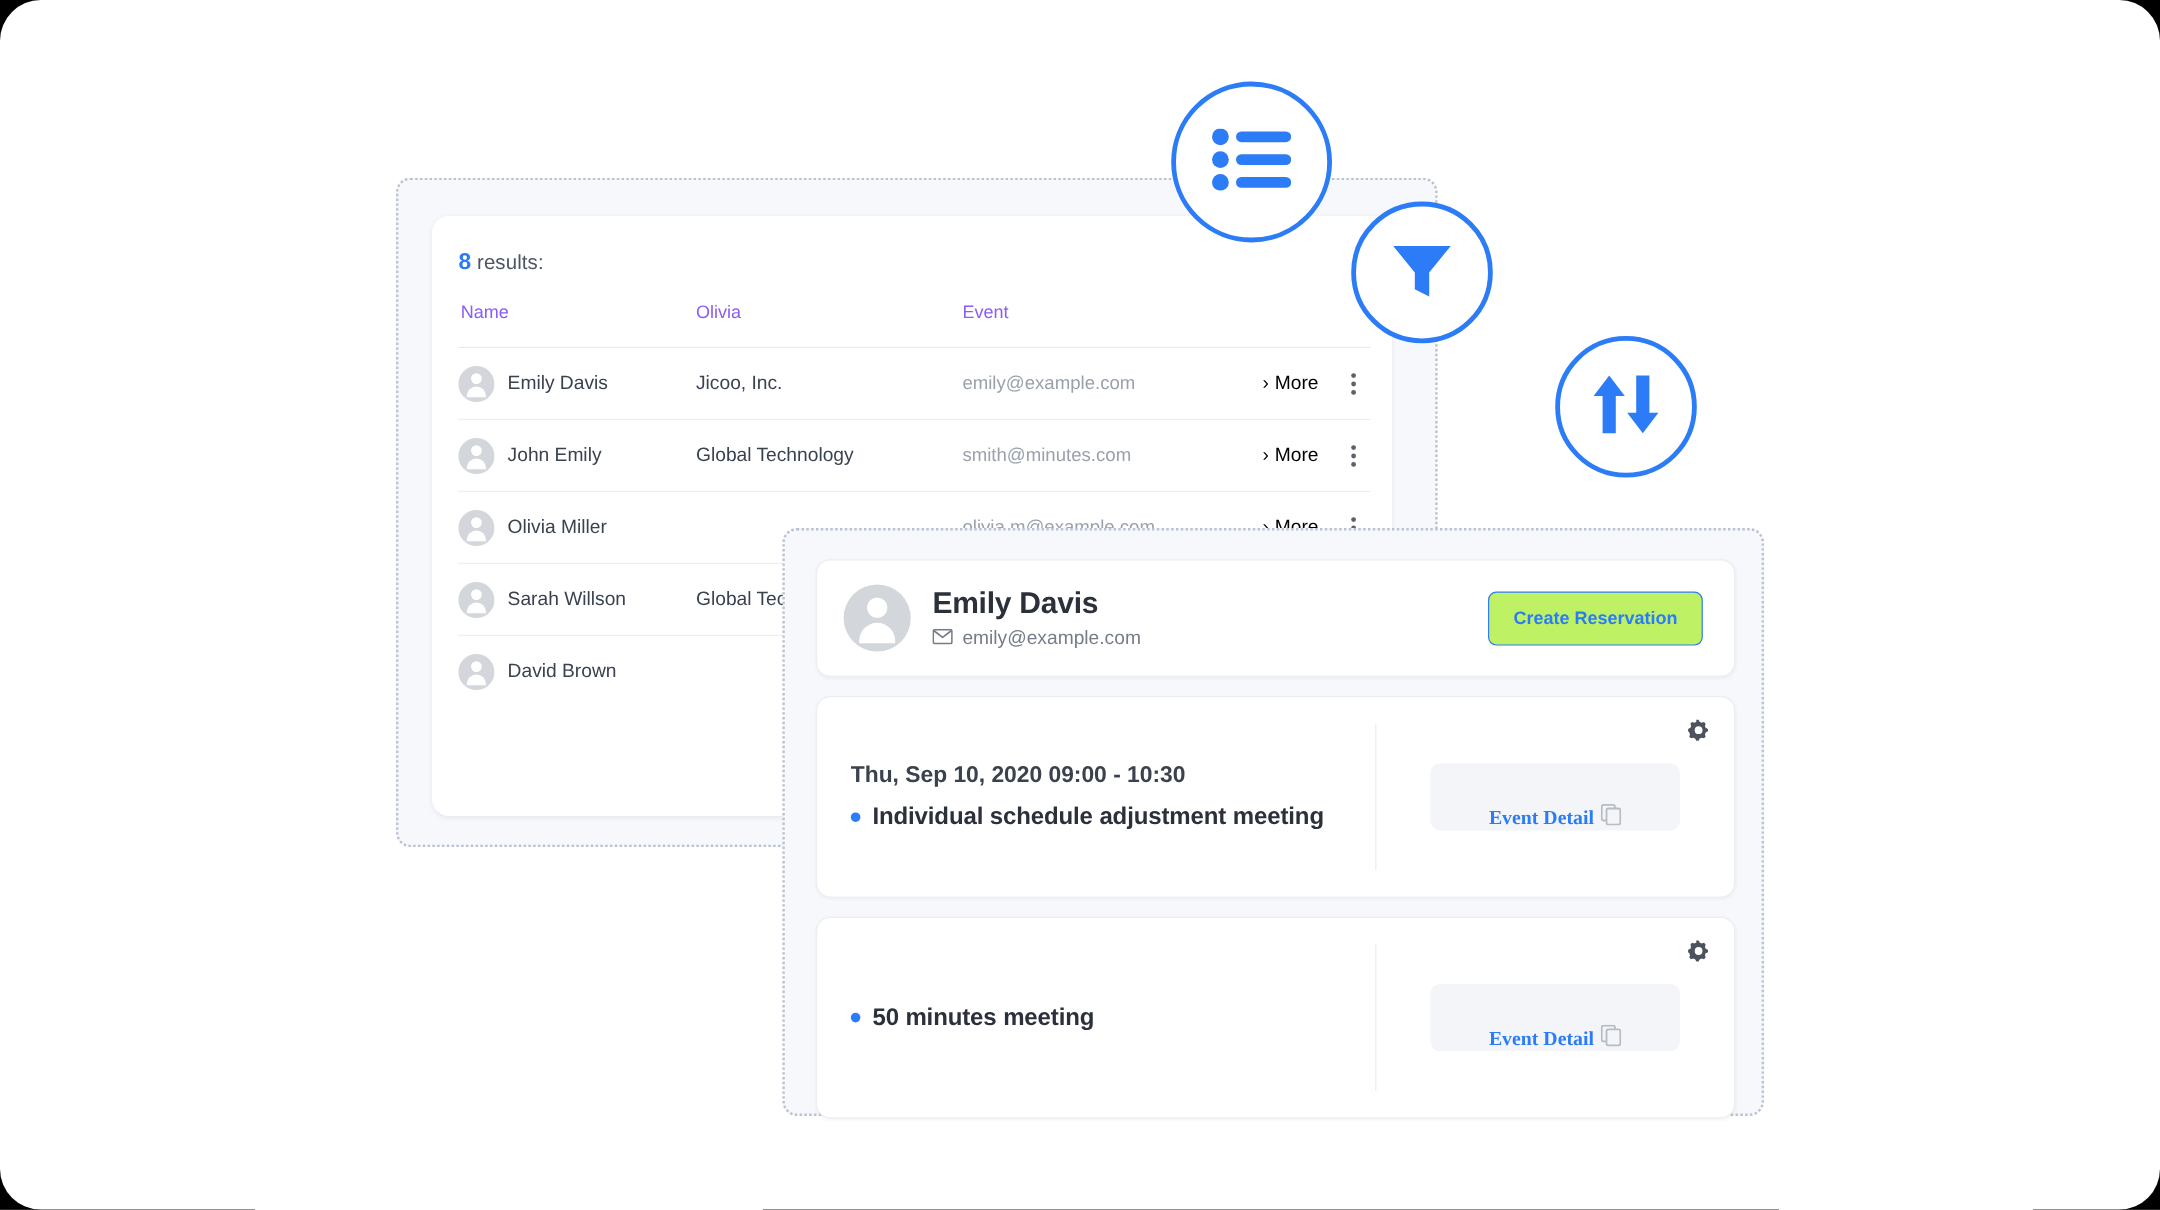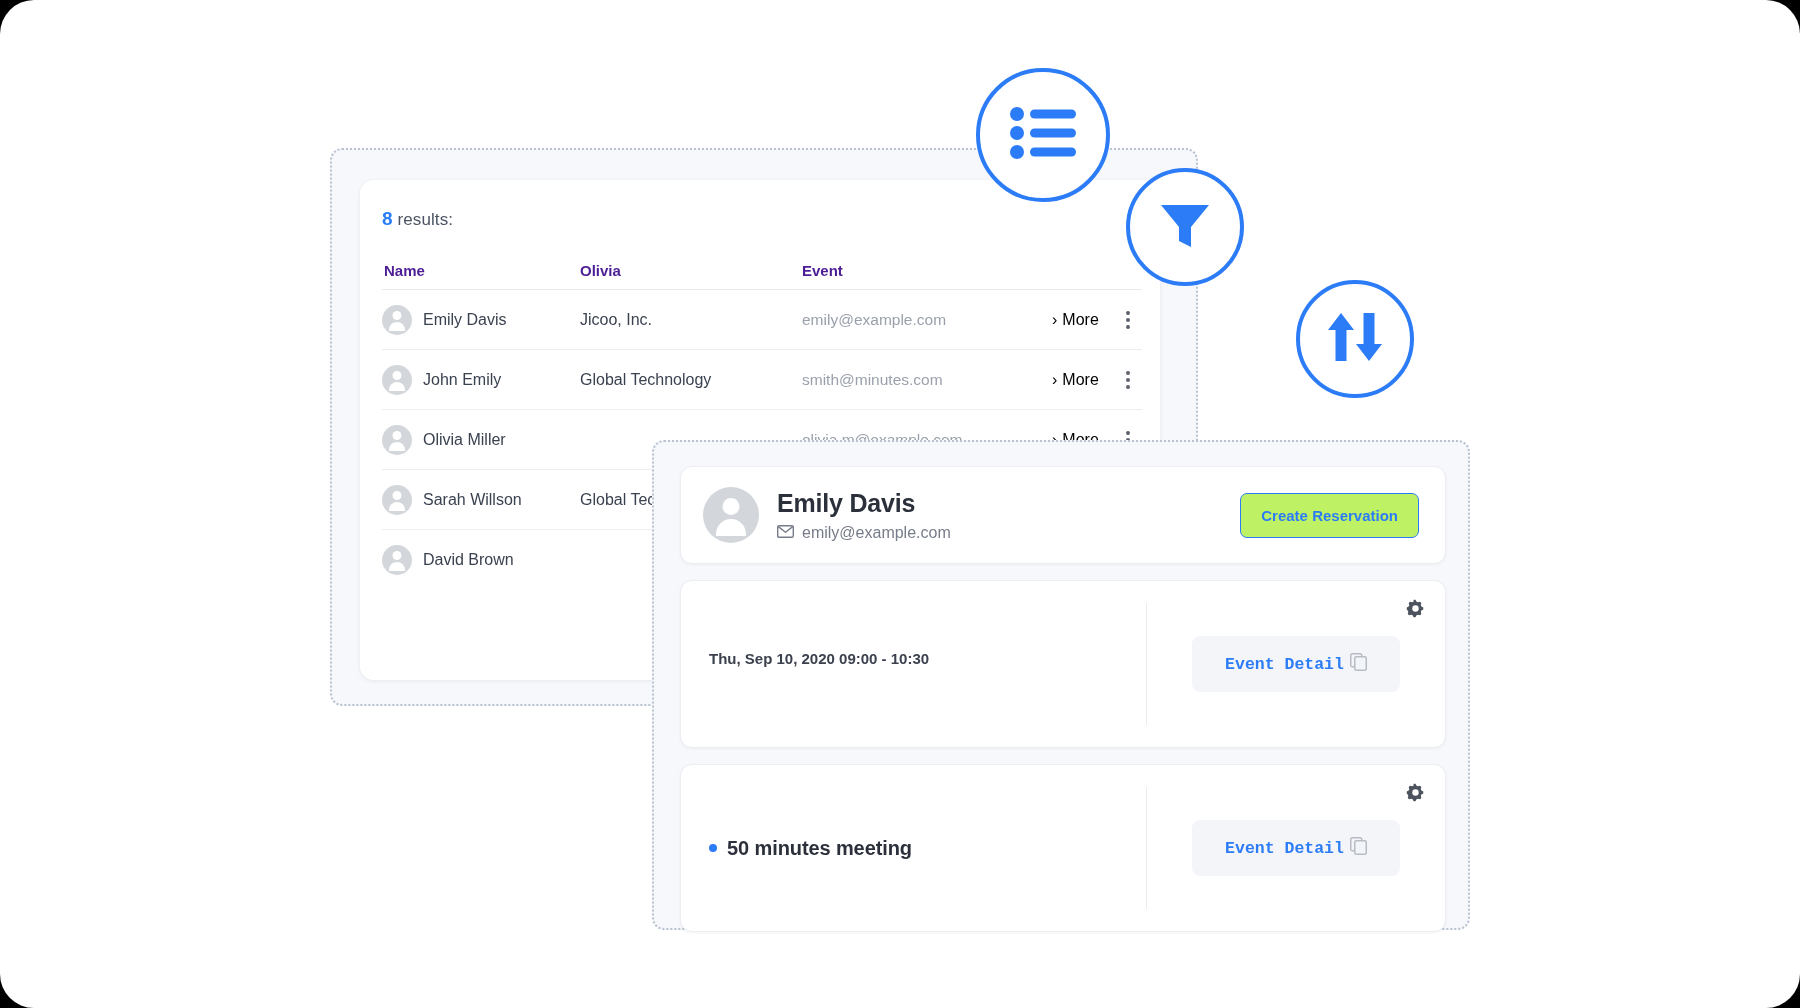--- a/index.html
+++ b/index.html
@@ -63,26 +63,26 @@
 
   
   #people-table {
     position: absolute;
     left: 22px;
     top: 72px;
     width: 760px;
   }
   .thead {
     display: flex;
-    align-items: center;
+    align-items: flex-start;
     height: 38px;
     border-bottom: 1px solid #e8eaee;
     font-size: 15px;
-    font-weight: 700;
-    color: #4c1d95;
+    font-weight: 400;
+    color: #8b5cf6;
   }
   .trow {
     display: flex;
     align-items: center;
     height: 60px;
     border-bottom: 1px solid #eceef1;
   }
   .trow:last-child { border-bottom: none; }
 
   .col-name    { width: 198px; display: flex; align-items: center; gap: 11px; }
@@ -233,21 +233,21 @@
   }
   .event-left {
     flex: 1 1 auto;
     padding: 0 28px;
     display: flex;
     flex-direction: column;
     justify-content: center;
     border-right: 1px solid #e9ebef;
   }
   .event-date {
-    font-size: 15px;
+    font-size: 19px;
     font-weight: 700;
     color: #3b414d;
     margin-bottom: 12px;
   }
   .event-title-row {
     display: flex;
     align-items: center;
     gap: 10px;
   }
   .event-dot {
@@ -269,25 +269,25 @@
     align-items: center;
     justify-content: center;
   }
   .detail-btn {
     background: #f3f5f8;
     border: none;
     border-radius: 8px;
     width: 208px;
     height: 56px;
     display: flex;
-    align-items: center;
+    align-items: flex-end;
     justify-content: center;
     gap: 6px;
     cursor: pointer;
-    font-family: Liberation Mono, monospace;
+    font-family: Liberation Serif, serif;
   }
   .detail-btn .dlabel {
     font-size: 16.5px;
     font-weight: 700;
     color: #2b7cf6;
   }
 
   
   .fab {
     position: absolute;
@@ -436,20 +436,24 @@
       <div class="event-card white-card">
         <span class="gear-btn">
           <svg width="19" height="19" viewBox="0 0 20 20" xmlns="http://www.w3.org/2000/svg">
             <path fill="#4d535e" d="M10 0.8l1.05 2.02a7.2 7.2 0 0 1 1.5.62l2.2-.6 1.4 1.4-.6 2.2c.27.47.48.97.62 1.5L18.2 9l0 2-2.02 1.05a7.2 7.2 0 0 1-.62 1.5l.6 2.2-1.4 1.4-2.2-.6c-.47.27-.97.48-1.5.62L10 19.2 8 19.2l-1.05-2.02a7.2 7.2 0 0 1-1.5-.62l-2.2.6-1.4-1.4.6-2.2a7.2 7.2 0 0 1-.62-1.5L0.8 11l0-2 2.02-1.05c.14-.53.35-1.03.62-1.5l-.6-2.2 1.4-1.4 2.2.6c.47-.27.97-.48 1.5-.62L8 0.8z"></path>
             <circle cx="10" cy="10" r="3.4" fill="#ffffff"></circle>
           </svg>
         </span>
         <div class="event-body">
           <div class="event-left">
             <div class="event-date">Thu, Sep 10, 2020 09:00 - 10:30</div>
+            <div class="event-title-row">
+              <span class="event-dot"></span>
+              <span class="event-title">Individual schedule adjustment meeting</span>
+            </div>
           </div>
           <div class="event-right">
             <button class="detail-btn">
               <span class="dlabel">Event Detail</span>
               <span>
                 <svg width="17" height="18" viewBox="0 0 17 18" fill="none" xmlns="http://www.w3.org/2000/svg">
                   <rect x="0.75" y="0.75" width="11" height="13" rx="1.6" stroke="#b7bcc5" stroke-width="1.5"></rect>
                   <rect x="4.75" y="3.75" width="11.5" height="13.5" rx="1.6" fill="#f3f5f8" stroke="#b7bcc5" stroke-width="1.5"></rect>
                 </svg>
               </span>

